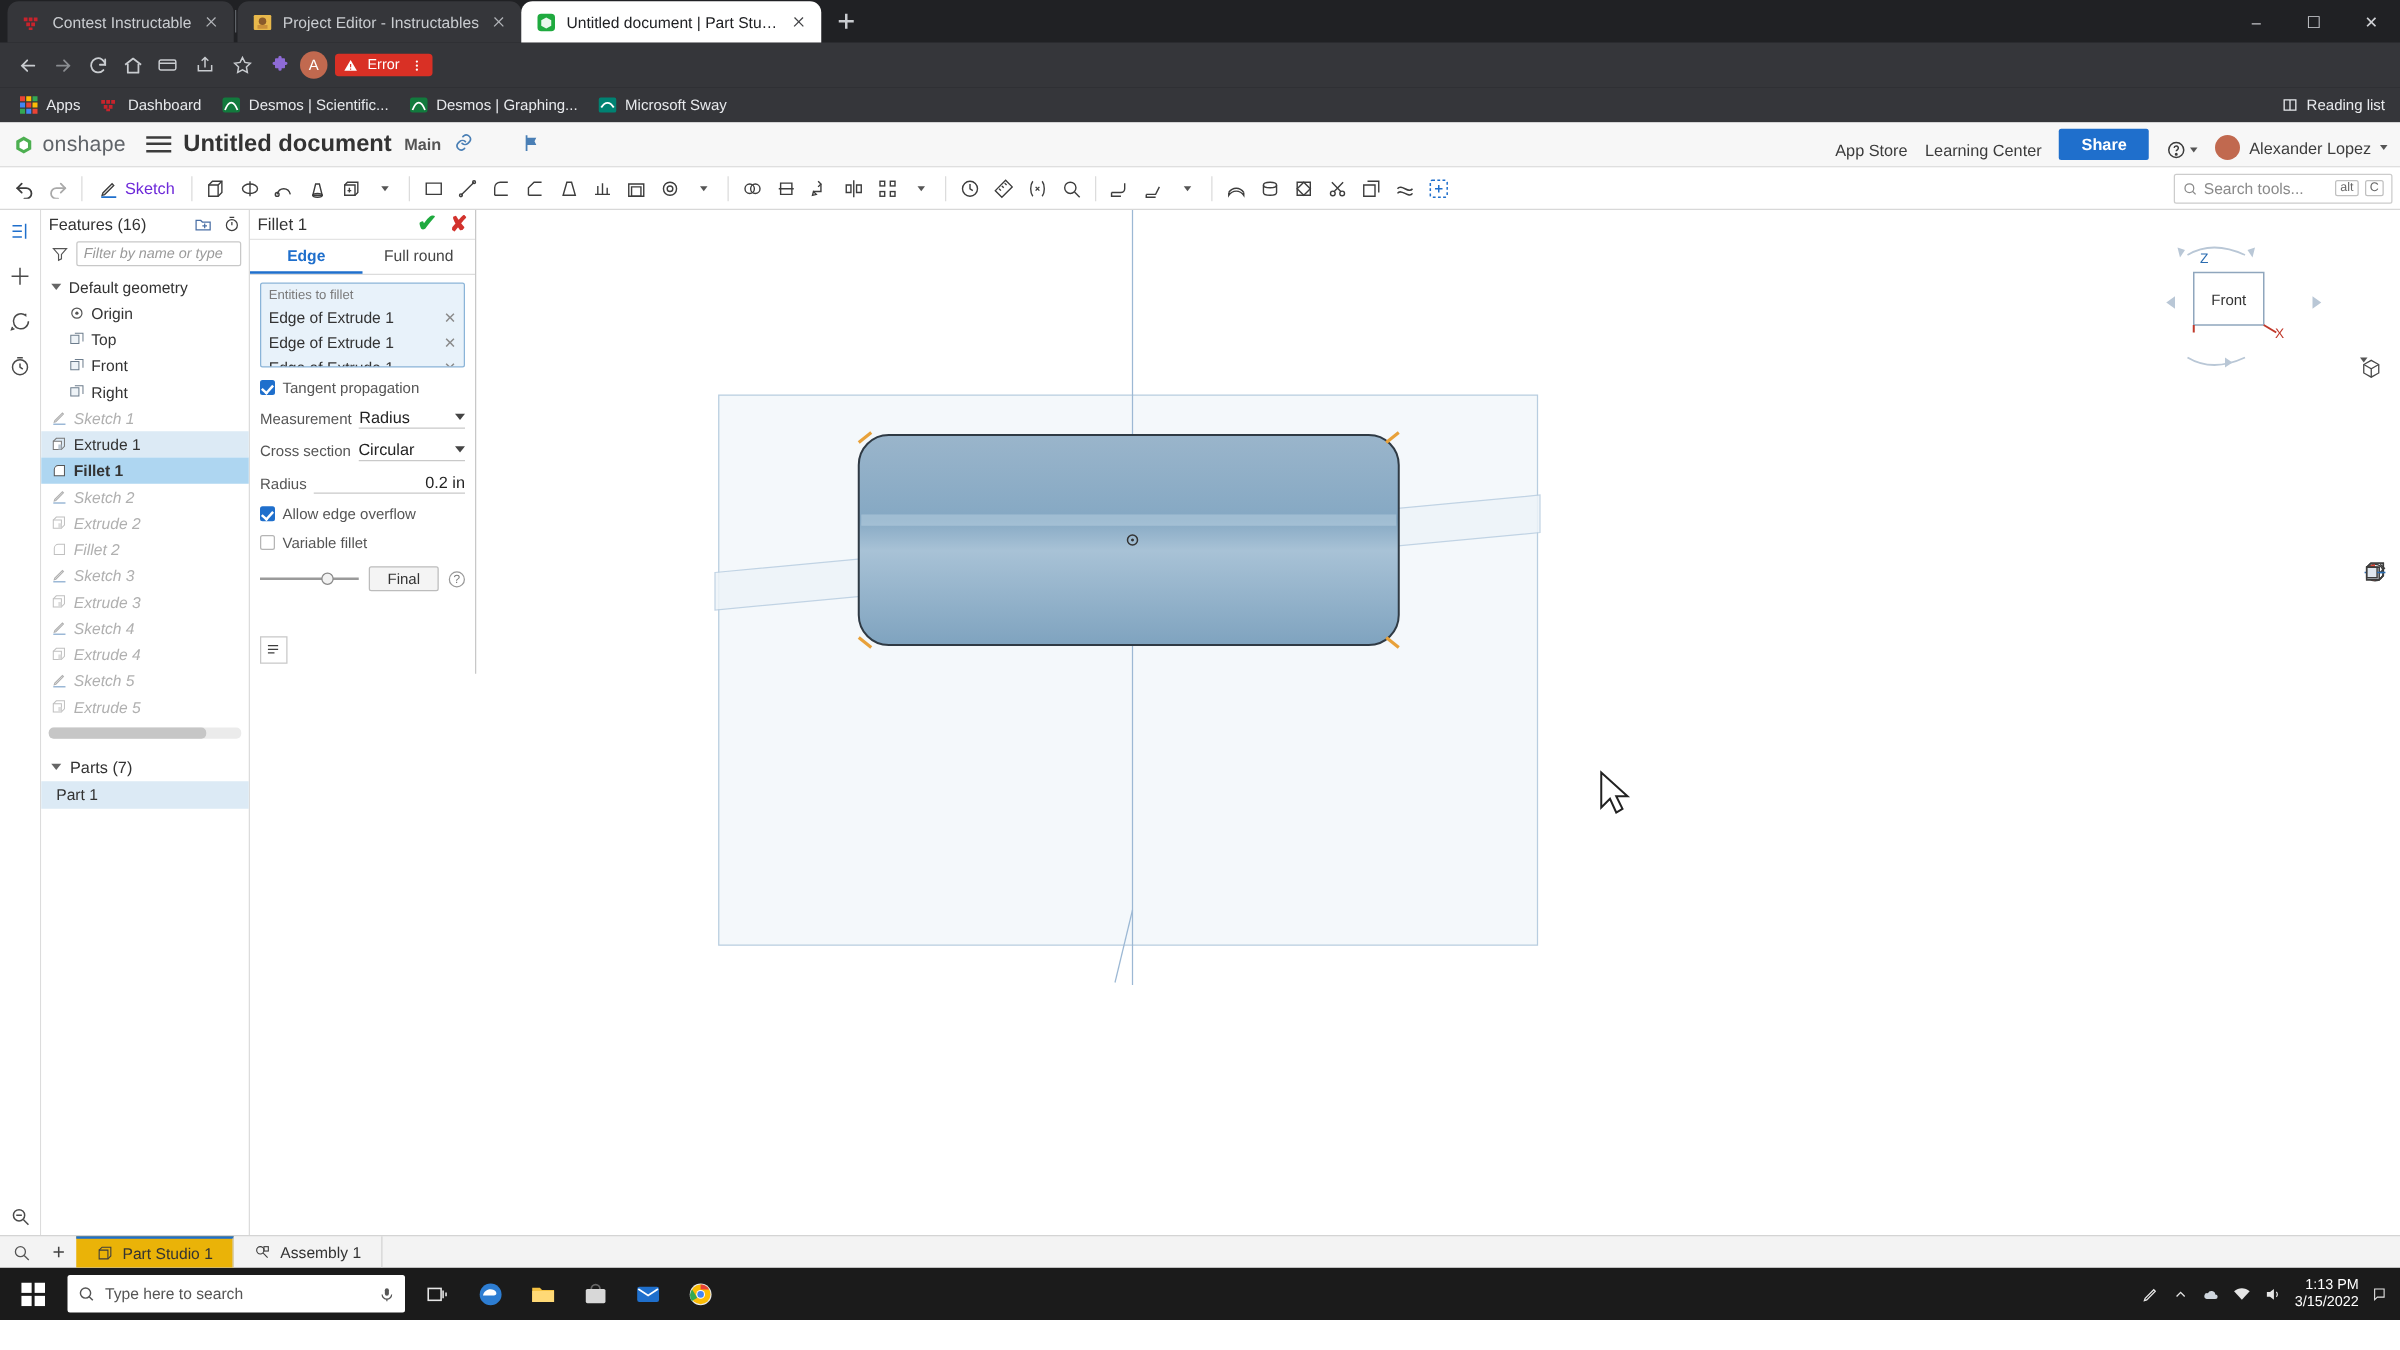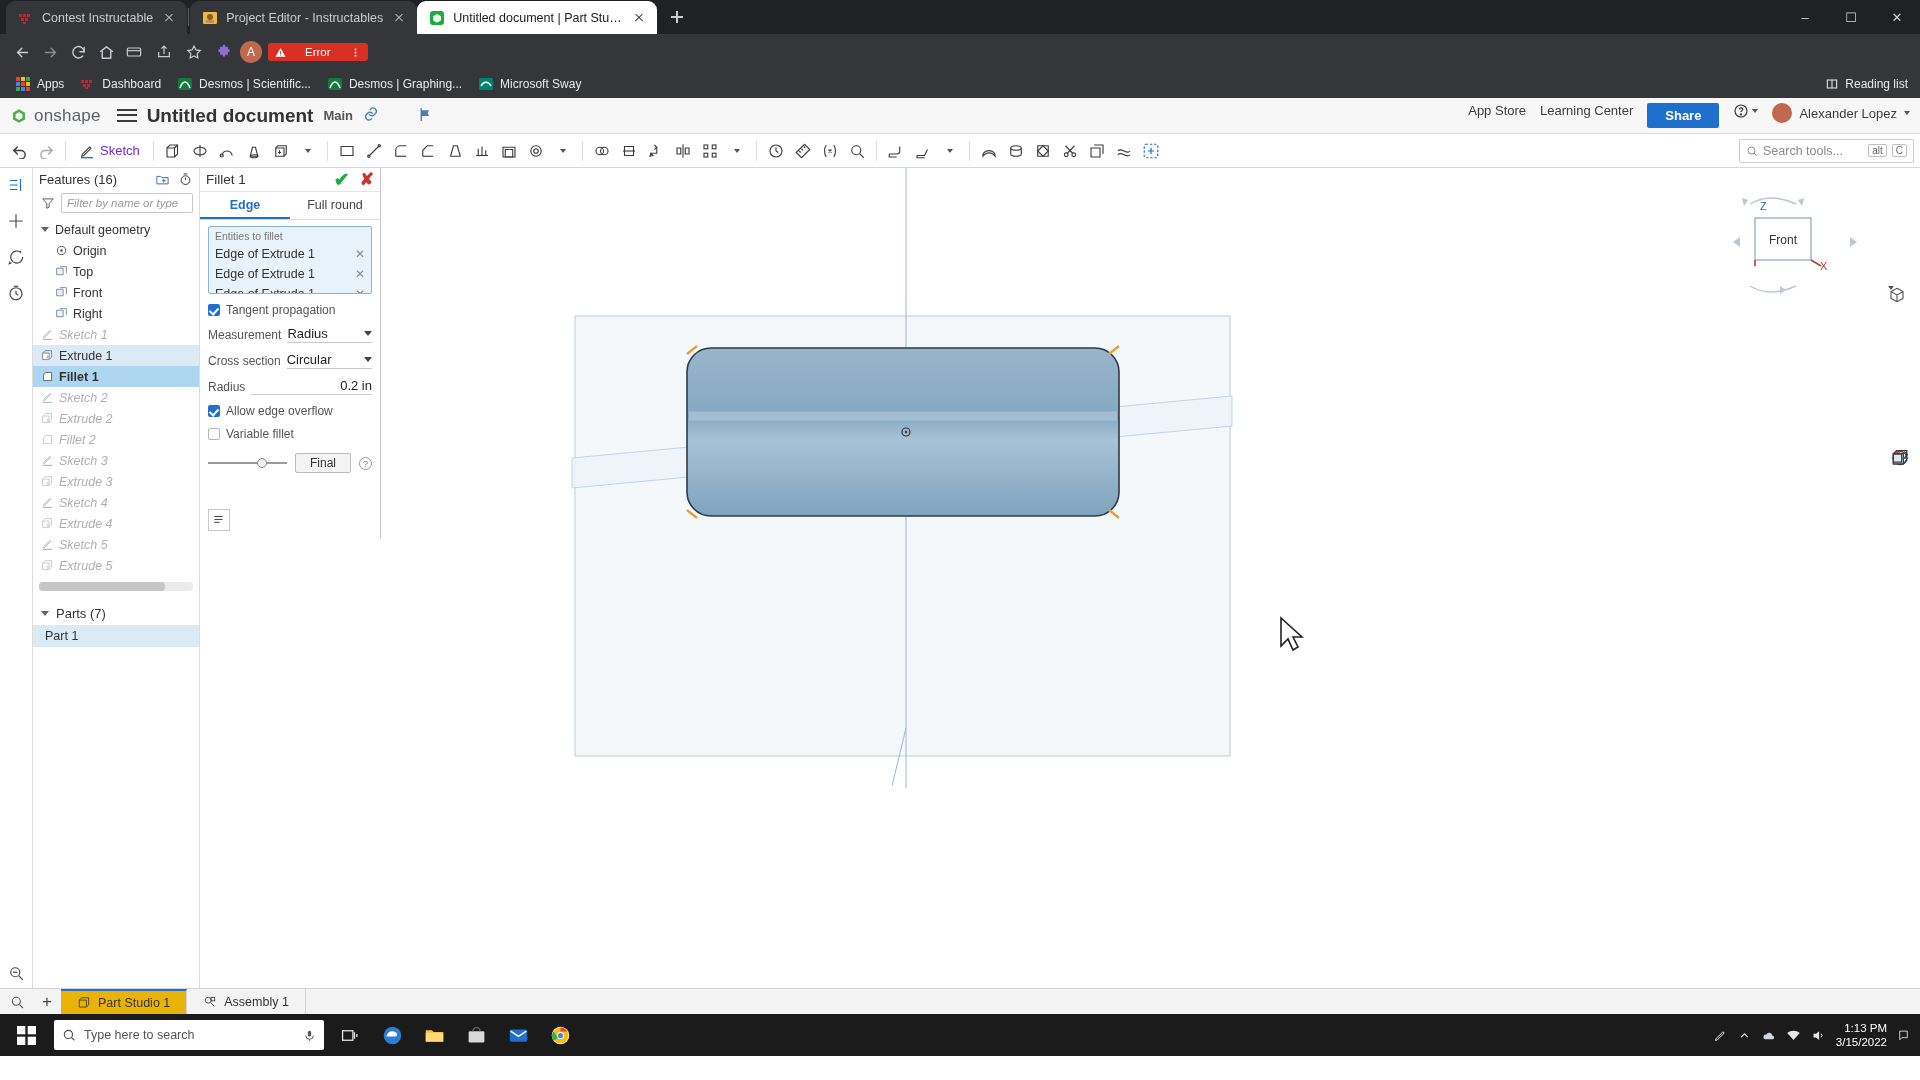--- a/index.html
+++ b/index.html
@@ -45,21 +45,21 @@
     flex: 1 1 auto; height: 26px; background: #202124; border-radius: 13px;
     display: flex; align-items: center; gap: 8px; padding: 0 12px; margin: 0 8px;
     color: #e8eaed; font-size: 12.5px; overflow: hidden;
   }
   .omnibox .url { white-space: nowrap; overflow: hidden; }
   .omnibox .url .host { color: #e8eaed; }
   .omnibox .url .path { color: #9aa0a6; }
   .nav-right { display:flex; align-items:center; gap: 2px; }
   .err-badge {
     background:#d93025; color:#fff; font-size:11.5px; border-radius:3px;
-    padding:3px 7px; display:flex; align-items:center; gap:19px; margin-left:4px;
+    padding:3px 7px; display:flex; align-items:center; gap:8px; margin-left:4px;
   }
   .avatar-chip { width:22px; height:22px; border-radius:50%; background:#c1694f; color:#fff;
     display:flex; align-items:center; justify-content:center; font-size:12px; }
 
   .bookmarks { height: 28px; background:#35363a; display:flex; align-items:center; padding:0 8px; gap: 2px; }
   .bm { display:flex; align-items:center; gap:6px; padding: 3px 7px; color:#e8eaed; font-size:12px; border-radius:4px; white-space:nowrap; }
   .bm .bmicon { width:16px; height:16px; flex:0 0 16px; }
   .bm-right { margin-left:auto; display:flex; align-items:center; gap:6px; color:#e8eaed; font-size:12px; padding-right:4px;}
 
   
@@ -68,21 +68,21 @@
     height: 36px; background:#f7f7f7; border-bottom:1px solid #d8d8d8;
     display:flex; align-items:center; padding: 0 10px; gap: 10px;
   }
   .os-logo { display:flex; align-items:center; gap:6px; }
   .os-logo .word { font-size: 17px; color:#5f6368; letter-spacing:.2px; }
   .hamburger { width:20px; height:14px; position:relative; margin-left:6px; }
   .hamburger i { position:absolute; left:0; width:20px; height:2.4px; background:#3c3c3c; display:block;}
   .hamburger i:nth-child(1){ top:0 } .hamburger i:nth-child(2){ top:5.5px } .hamburger i:nth-child(3){ top:11px }
   .doc-title { font-size: 19px; font-weight: bold; color:#333; }
   .doc-branch { font-size:13px; color:#555; font-weight:bold; }
-  .hdr-right { margin-left:auto; display:flex; align-items:flex-start; gap:14px; }
+  .hdr-right { margin-left:auto; display:flex; align-items:flex-end; gap:14px; }
   .hdr-link { font-size:13px; color:#3c3c3c; }
   .share-btn { background:#1f6fcc; color:#fff; font-size:13px; font-weight:bold; padding:5px 18px; border-radius:2px; }
   .user-chip { display:flex; align-items:center; gap:7px; font-size:13px; color:#3c3c3c; }
   .user-av { width:20px; height:20px; border-radius:50%; background:#c1694f; }
 
   .os-toolbar {
     height: 34px; background:#fff; border-bottom:1px solid #d8d8d8;
     display:flex; align-items:center; padding:0 6px; gap:1px;
   }
   .tb { width:26px; height:26px; display:flex; align-items:center; justify-content:center; color:#6d28d9; }

